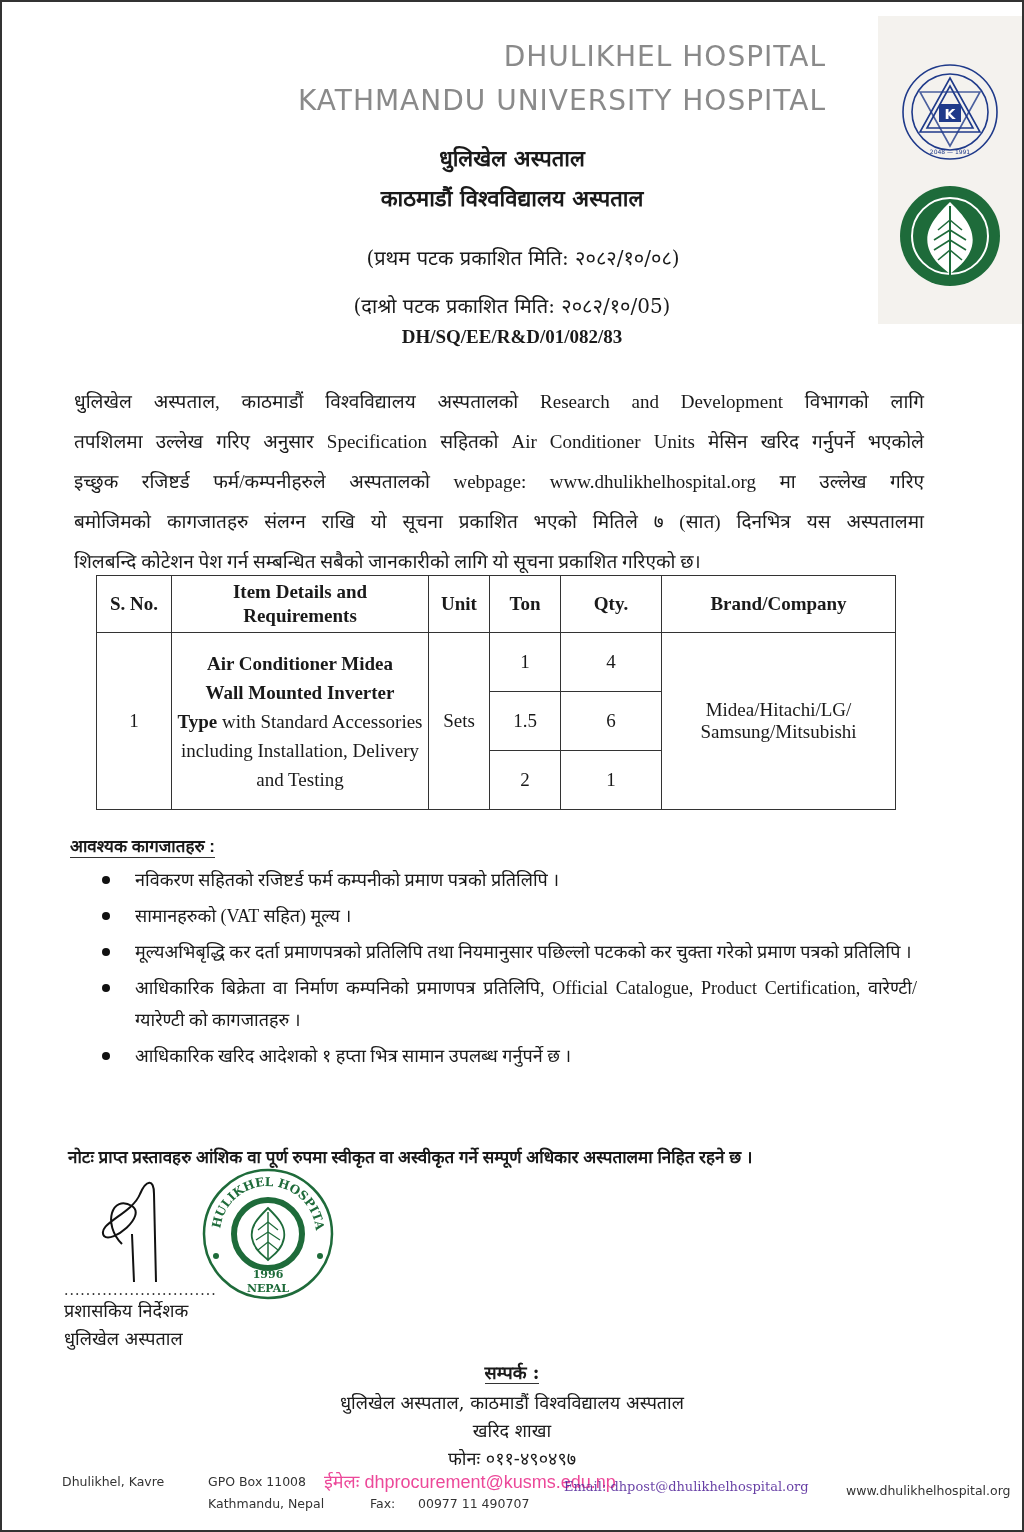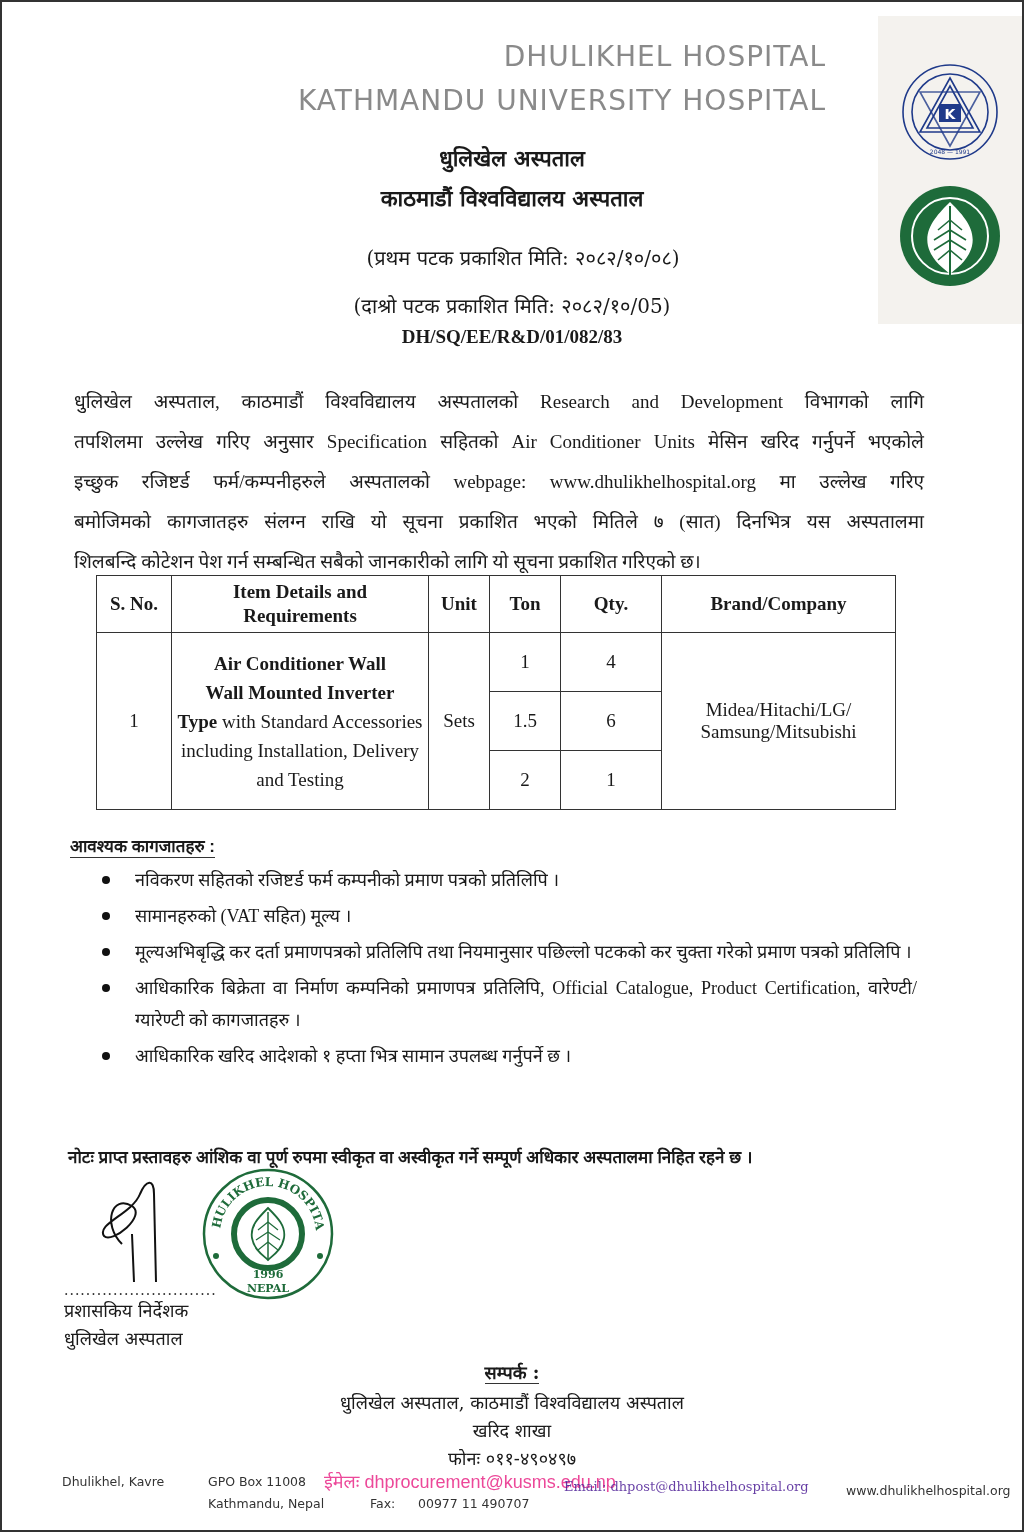--- a/index.html
+++ b/index.html
@@ -112,21 +112,21 @@
         <th style="width:52px">Unit</th>
         <th style="width:62px">Ton</th>
         <th style="width:92px">Qty.</th>
         <th>Brand/Company</th>
       </tr>
     </thead>
     <tbody>
       <tr>
         <td rowspan="3">1</td>
         <td rowspan="3" class="item-desc">
-          <b>Air Conditioner Wall</b><br>
+          <b>Air Conditioner Midea</b><br>
           <b>Wall Mounted Inverter</b><br>
           <b>Type</b><span> with Standard Accessories including Installation, Delivery and Testing</span>
         </td>
         <td rowspan="3">Sets</td>
         <td class="qrow">1</td>
         <td class="qrow">4</td>
         <td rowspan="3">
           <span>Midea/Hitachi/LG/</span><br>
           <span>Samsung/Mitsubishi</span>
         </td>

